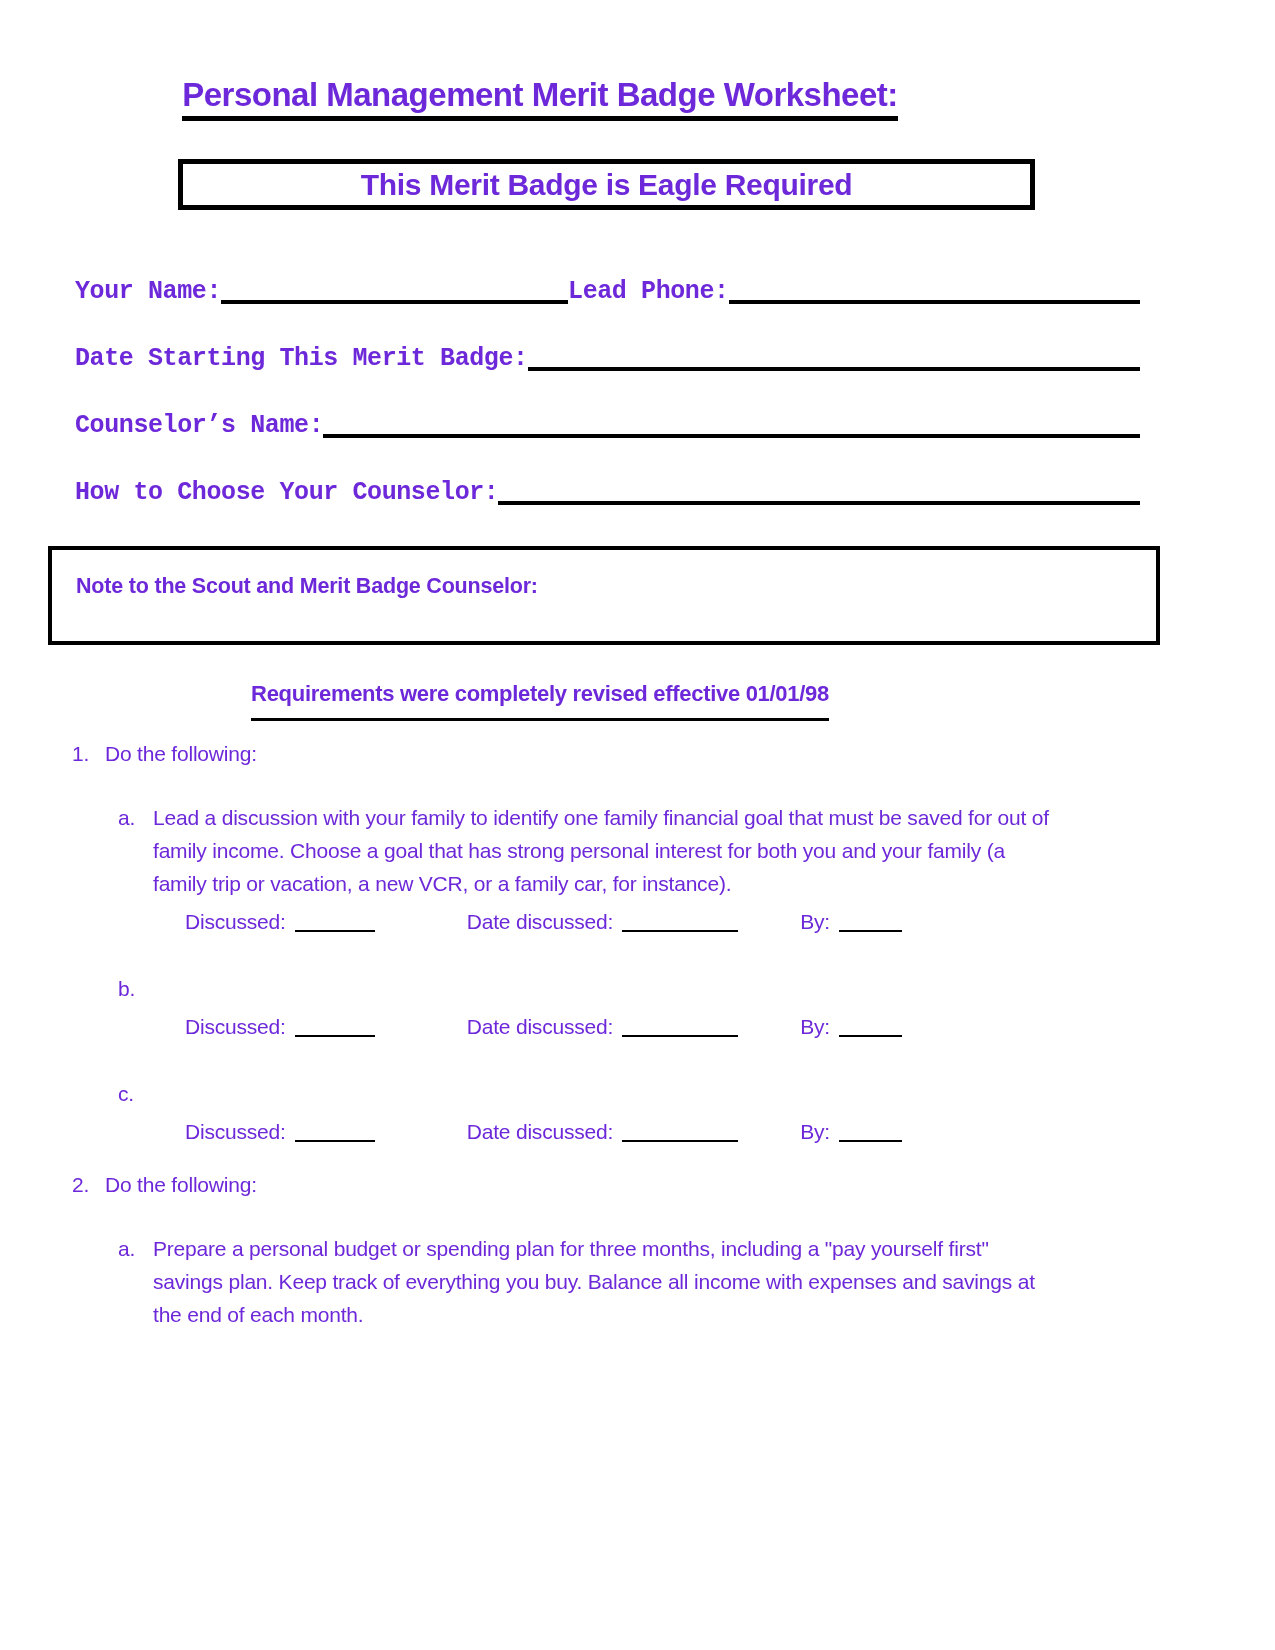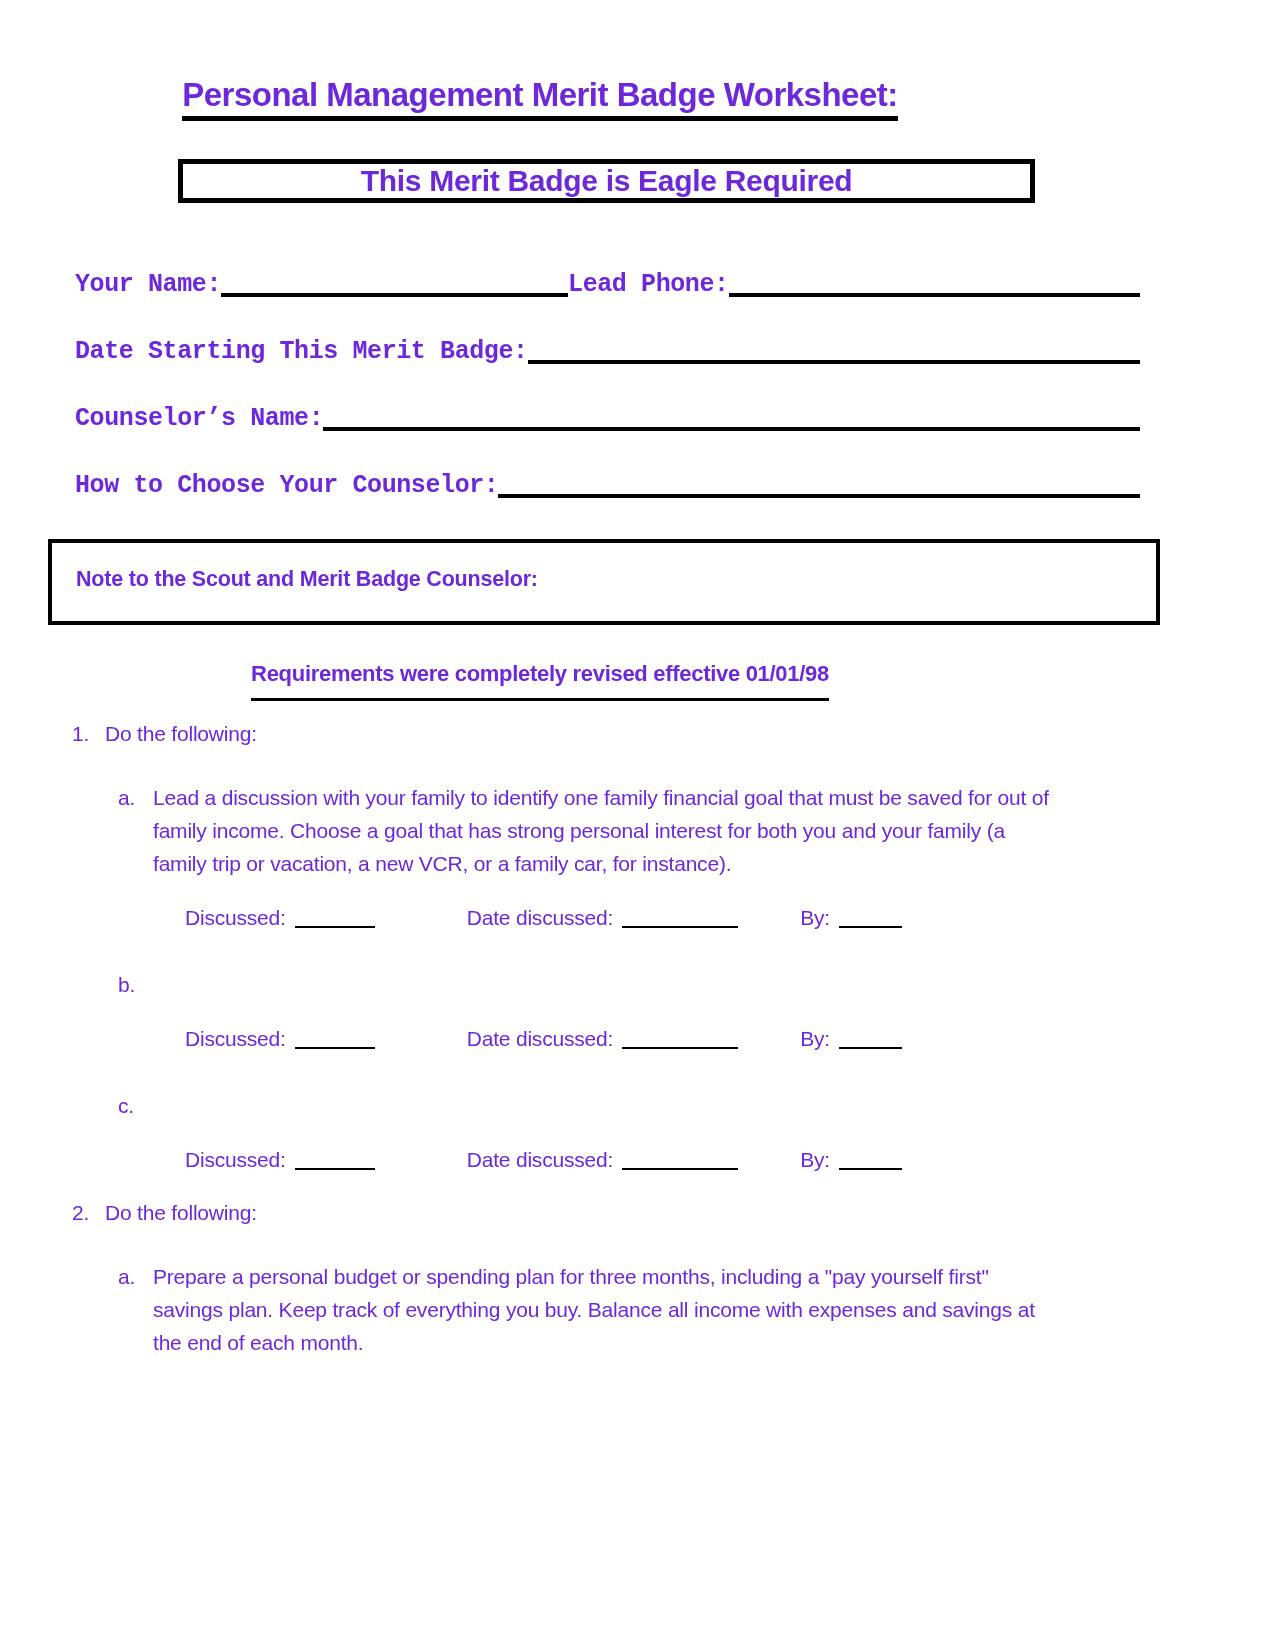--- a/index.html
+++ b/index.html
@@ -23,21 +23,21 @@
     letter-spacing: -0.5px;
     border-bottom: 5px solid #000;
     padding-bottom: 3px;
     white-space: nowrap;
   }
   
   .eagle-box {
     margin-top: 45px;
     margin-left: 178px;
     width: 857px;
-    height: 44px;
+    height: 51px;
     border: 5px solid #000;
     display: flex;
     align-items: center;
     justify-content: center;
   }
   .eagle-box span {
     font-size: 30px;
     font-weight: bold;
     letter-spacing: -0.3px;
     white-space: nowrap;
@@ -57,21 +57,21 @@
     line-height: 1;
     white-space: nowrap;
   }
   .blank { border-bottom: 4px solid #000; height: 10px; }
   .blank.grow { flex: 1; }
   .blank.w-name { width: 347px; }
   
   .note-box {
     margin: 37px 115px 0 48px;
     border: 4px solid #000;
-    padding: 24px 24px 3px 24px;
+    padding: 24px 24px 16px 24px;
   }
   .note-heading {
     margin: 0 0 26px 0;
     font-size: 21.5px;
     font-weight: bold;
     letter-spacing: -0.2px;
   }
   .note-body {
     margin: 0;
     font-size: 21.5px;
@@ -98,21 +98,21 @@
   .req-item { display: flex; line-height: 22px; }
   .req-item .num { width: 33px; flex: 0 0 33px; }
   .req-item.second { margin-top: 32px; }
   .sub-item { display: flex; margin-left: 46px; line-height: 33px; }
   .sub-item .letter { width: 35px; flex: 0 0 35px; }
   .sub-item .txt { white-space: pre; }
   .sub-item.first-sub { margin-top: 36px; }
   .sub-item.after-discussed { margin-top: 40px; }
   .discussed-row {
     margin-left: 113px;
-    margin-top: 24px;
+    margin-top: 8px;
     display: flex;
     align-items: flex-end;
     height: 24px;
     line-height: 1;
   }
   .discussed-row span { white-space: nowrap; }
   .dblank { border-bottom: 2px solid #000; height: 8px; margin-left: 9px; }
   .dblank.w1 { width: 80px; margin-right: 92px; }
   .dblank.w2 { width: 116px; margin-right: 62px; }
   .dblank.w3 { width: 63px; }

